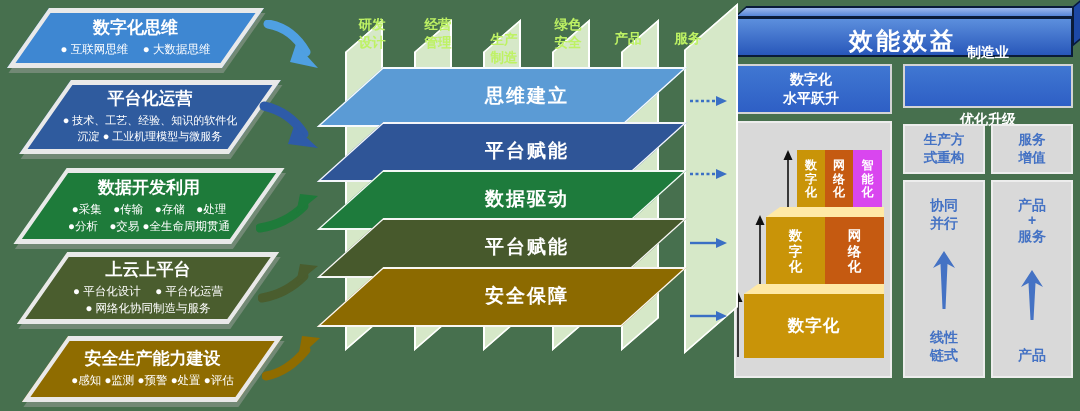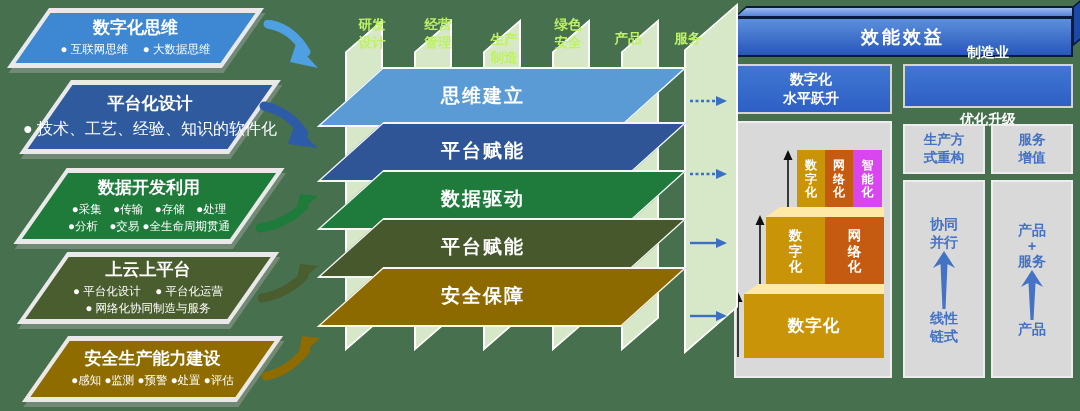--- a/index.html
+++ b/index.html
@@ -15,67 +15,68 @@
   .lbox-title{font-weight:bold;font-size:17px;line-height:1.2;margin-bottom:3px;}
   .lbox-line{font-size:11.5px;line-height:1.45;white-space:nowrap;}
 
   
   .fin{position:absolute;background:#D6E8C8;border:2px solid #fff;transform:skewY(-41deg);
        transform-origin:0 0;z-index:1;}
   .col-label{position:absolute;width:64px;text-align:center;font-weight:bold;font-size:13.5px;
              line-height:1.3;color:#bef264;z-index:4;}
   .layer{position:absolute;left:350px;width:300px;height:56px;transform:skewX(-48deg);
          border:2px solid rgba(255,255,255,.95);z-index:2;}
-  .layer-label{position:absolute;left:368px;width:230px;text-align:center;color:#fff;
+  .layer-label{position:absolute;left:412px;width:230px;text-align:center;color:#fff;
                font-weight:bold;font-size:19px;z-index:3;letter-spacing:2px;}
   .dash-arrow{position:absolute;z-index:4;}
 
   
   .hdr-front{position:absolute;left:733px;top:17px;width:340px;height:40px;
              background:linear-gradient(#5c8fdd,#2857ba);border:2px solid #0A1B38;box-sizing:border-box;}
   .hdr-top{position:absolute;left:733px;top:6px;width:340px;height:12px;
            background:linear-gradient(#9db9ee,#5585D8);border:2px solid #0A1B38;box-sizing:border-box;
            transform:skewX(-48deg);transform-origin:0 100%;}
   .hdr-side{position:absolute;left:1072px;top:7px;width:13px;height:40px;background:#1C48A6;
             border:2px solid #0A1B38;box-sizing:border-box;transform:skewY(-40deg);transform-origin:0 0;}
   .hdr-label{position:absolute;left:733px;top:25px;width:340px;text-align:center;color:#fff;
-             font-weight:bold;font-size:18px;letter-spacing:3px;z-index:5;}
+             font-weight:bold;font-size:24px;letter-spacing:3px;z-index:5;}
   .bluebox{position:absolute;background:linear-gradient(#4077d2,#2e5fc5);border:2px solid #D4D4D4;
            box-sizing:border-box;color:#fff;font-weight:bold;font-size:14px;line-height:1.35;
            display:flex;flex-direction:column;justify-content:center;align-items:center;text-align:center;}
   .graypanel{position:absolute;background:#D9D9D9;border:2px solid #EDEDED;box-sizing:border-box;}
   .block{position:absolute;color:#fff;font-weight:bold;display:flex;align-items:center;justify-content:center;text-align:center;}
   .vtext{width:15px;line-height:1.15;word-break:break-all;}
   .cream{position:absolute;background:#FFE9A6;}
   .step-arrow{position:absolute;}
   .gcol{position:absolute;background:#D9D9D9;border:2px solid #EDEDED;box-sizing:border-box;
         color:#4472C4;font-weight:bold;font-size:13.5px;line-height:1.3;text-align:center;}
   .gcol-top{display:flex;flex-direction:column;justify-content:center;align-items:center;}
-  .gcol-tall{display:flex;flex-direction:column;justify-content:center;align-items:center;
+  .gcol-tall{display:flex;flex-direction:column;justify-content:space-between;align-items:center;
              padding:14px 0 12px 0;font-size:14px;}
   .flow-arrow{position:absolute;z-index:3;}
 </style>
 </head>
 <body>
 
 <div id="canvas">
 
   <div class="lbox" style="left:28px;top:8px;width:215px;height:60px;">
     <div class="lbox-bg" style="background-color: rgb(62, 135, 210);"></div>
     <div class="lbox-txt">
       <div class="lbox-title">数字化思维</div>
       <div class="lbox-line">● 互联网思维　 ● 大数据思维</div>
     </div>
   </div>
 
   <div class="lbox" style="left:45px;top:80px;width:210px;height:74px;">
     <div class="lbox-bg" style="background-color: rgb(47, 91, 158);"></div>
     <div class="lbox-txt">
-      <div class="lbox-title">平台化设计</div>
-      <div class="lbox-line" style="font-size:16px">● 技术、工艺、经验、知识的软件化</div>
+      <div class="lbox-title">平台化运营</div>
+      <div class="lbox-line" style="font-size:11px">● 技术、工艺、经验、知识的软件化</div>
+      <div class="lbox-line" style="font-size:11px">沉淀 ● 工业机理模型与微服务</div>
     </div>
   </div>
 
   <div class="lbox" style="left:40px;top:168px;width:218px;height:76px;">
     <div class="lbox-bg" style="background-color: rgb(30, 123, 58);"></div>
     <div class="lbox-txt">
       <div class="lbox-title">数据开发利用</div>
       <div class="lbox-line">●采集　●传输　●存储　●处理</div>
       <div class="lbox-line">●分析　●交易 ●全生命周期贯通</div>
     </div>

